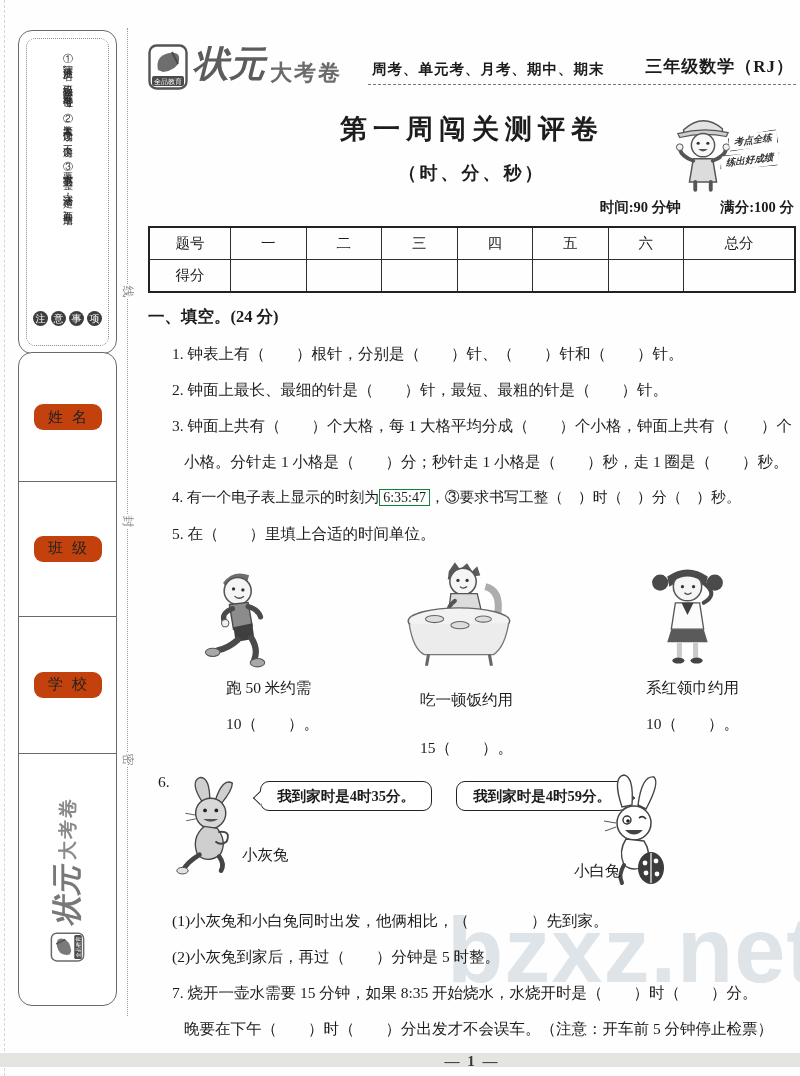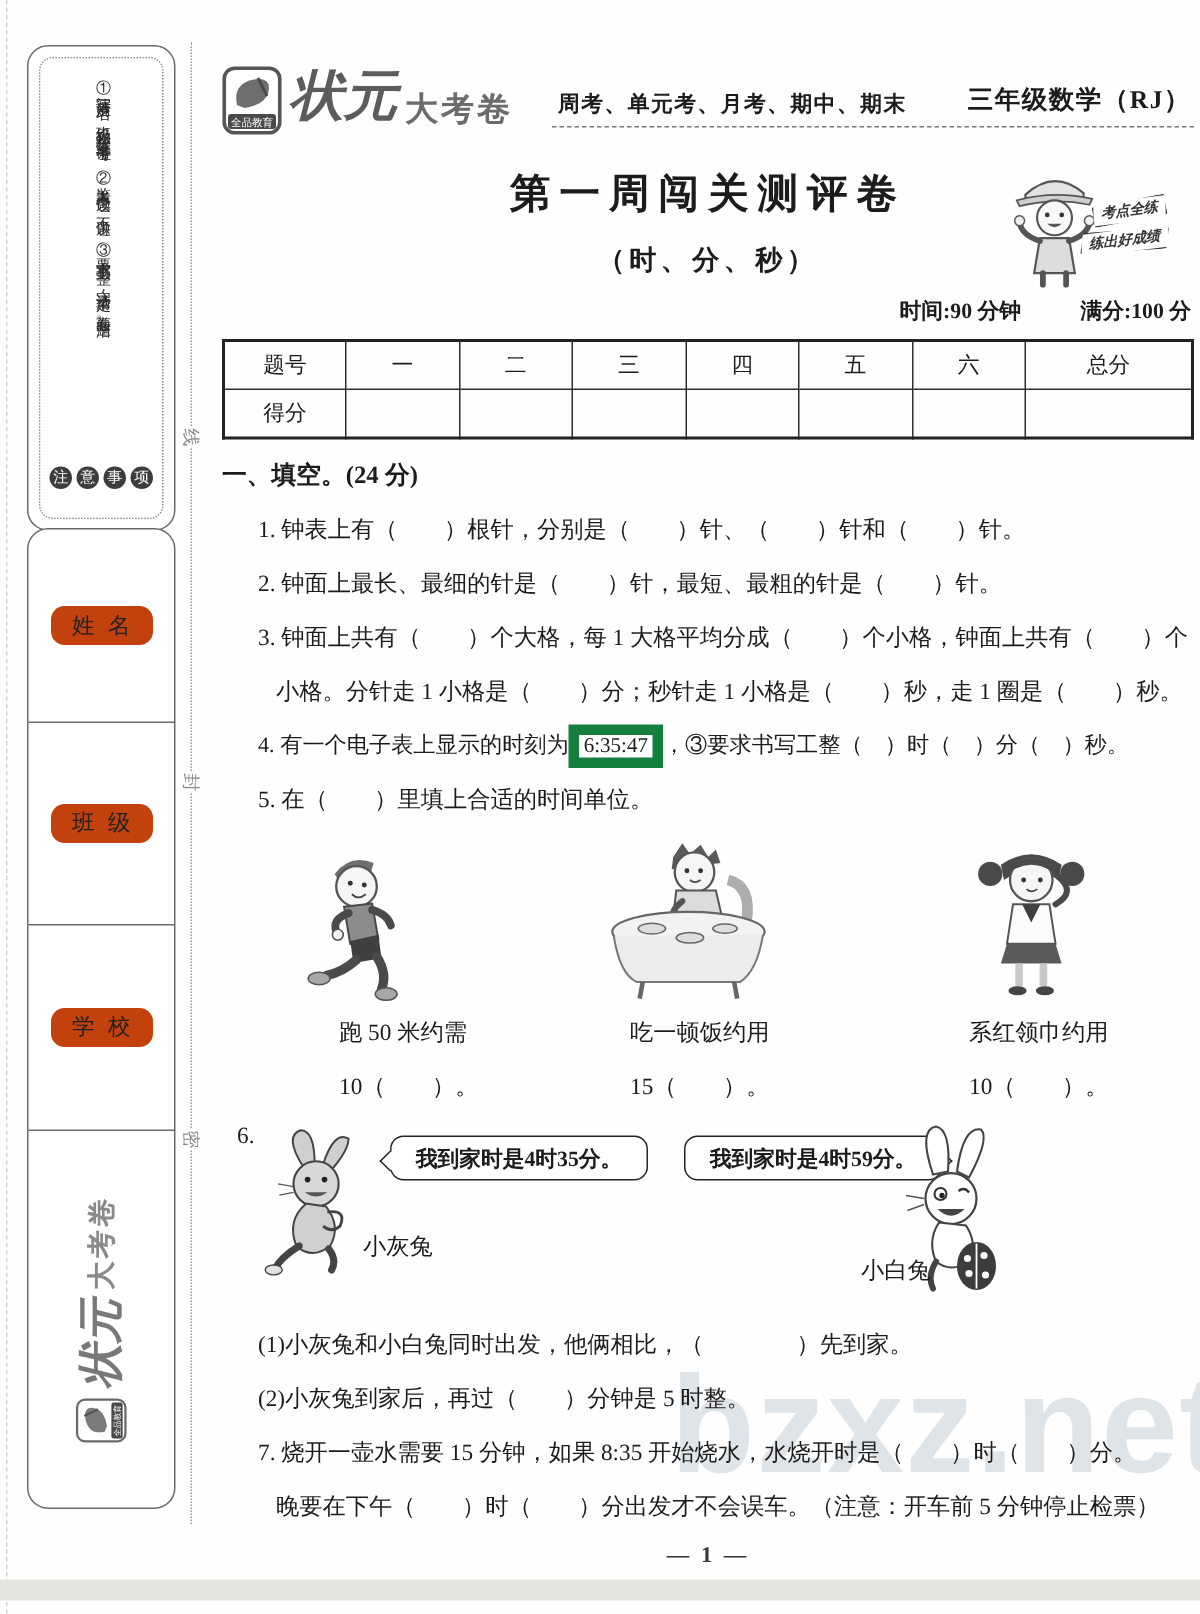--- a/index.html
+++ b/index.html
@@ -59,28 +59,28 @@
   .timescore{text-align:right;margin-top:12px;font-size:14.5px;font-weight:bold;padding-right:2px;}
   .timescore span{margin-left:36px;}
   table.score{width:100%;border-collapse:collapse;margin-top:9px;}
   table.score td{border:1.2px solid #2e2e2e;height:29px;text-align:center;font-size:14.5px;}
   table.score tr:first-child td{border-bottom:1.2px solid #2e2e2e;}
   table.score{border:2px solid #222;}
   .sec-head{margin-top:13px;font-size:16.5px;font-weight:bold;}
   .q{margin-top:15px;font-size:15.5px;line-height:21px;padding-left:24px;}
   .q.cont{margin-top:15px;padding-left:36px;}
   .q.tight{font-size:14.8px;}
-  .lcd{border:7px solid #15803d;padding:0 3px;font-size:14px;}
+  .lcd{border:1px solid #15803d;padding:0 3px;font-size:14px;}
   .figrow{display:flex;margin-top:8px;}
   .figcol{display:flex;flex-direction:column;}
   .figcol .fig{display:flex;justify-content:center;align-items:flex-end;height:118px;}
   .figcol .cap{font-size:15.5px;margin-top:8px;}
   .figcol .val{font-size:15.5px;margin-top:15px;}
   .col1{width:196px;} .col1 .cap,.col1 .val{padding-left:78px;}
-  .col2{width:236px;} .col2 .cap,.col2 .val{padding-left:76px;}
+  .col2{width:236px;gap:12px;} .col2 .cap,.col2 .val{padding-left:76px;}
   .col3{width:216px;} .col3 .cap,.col3 .val{padding-left:66px;}
   .q6{position:relative;height:122px;margin-top:14px;}
   .q6-num{position:absolute;left:10px;top:0;font-size:15.5px;}
   .bubble{position:absolute;border:1.5px solid #222;border-radius:9px;height:28px;
         display:flex;align-items:center;justify-content:center;font-size:14.5px;font-weight:bold;background:#fff;}
   .bubble1{left:112px;top:8px;width:170px;}
   .bubble2{left:308px;top:8px;width:170px;}
   .bubble1::before{content:"";position:absolute;left:-6px;top:11px;width:9px;height:9px;background:#fff;
         border-left:1.5px solid #222;border-bottom:1.5px solid #222;transform:rotate(45deg);}
   .bubble2::after{content:"";position:absolute;right:-6px;top:11px;width:9px;height:9px;background:#fff;

